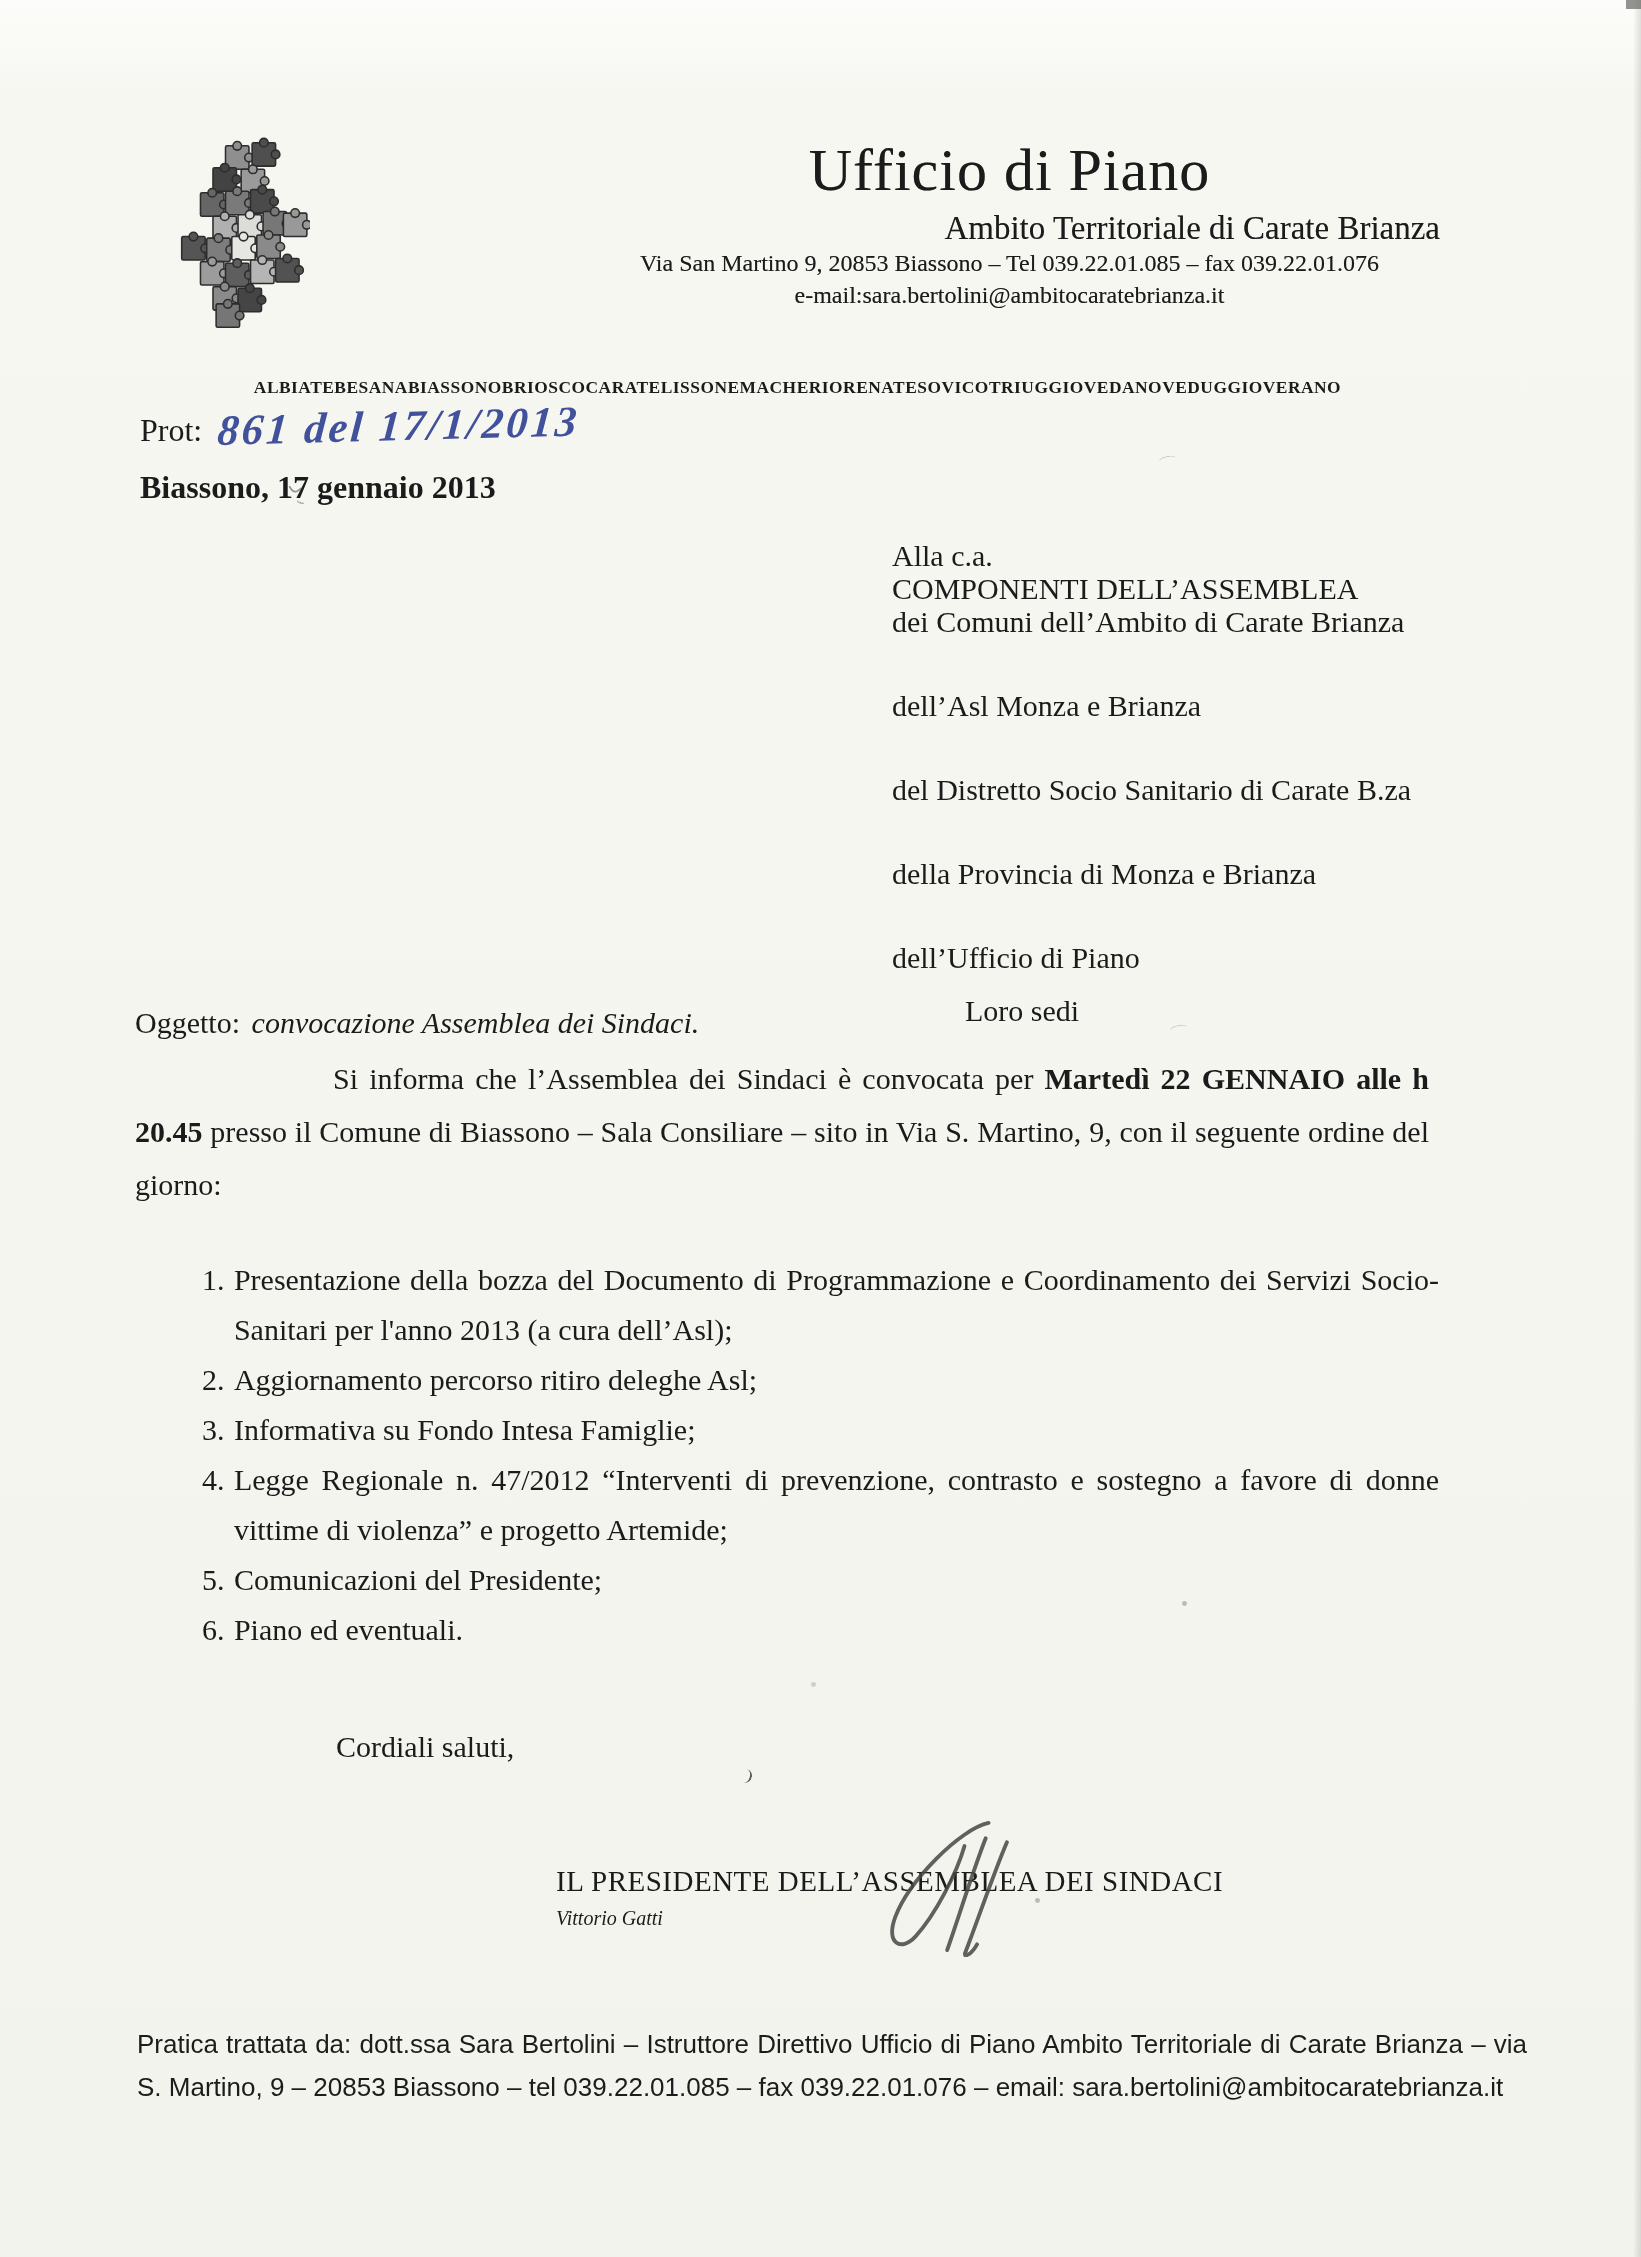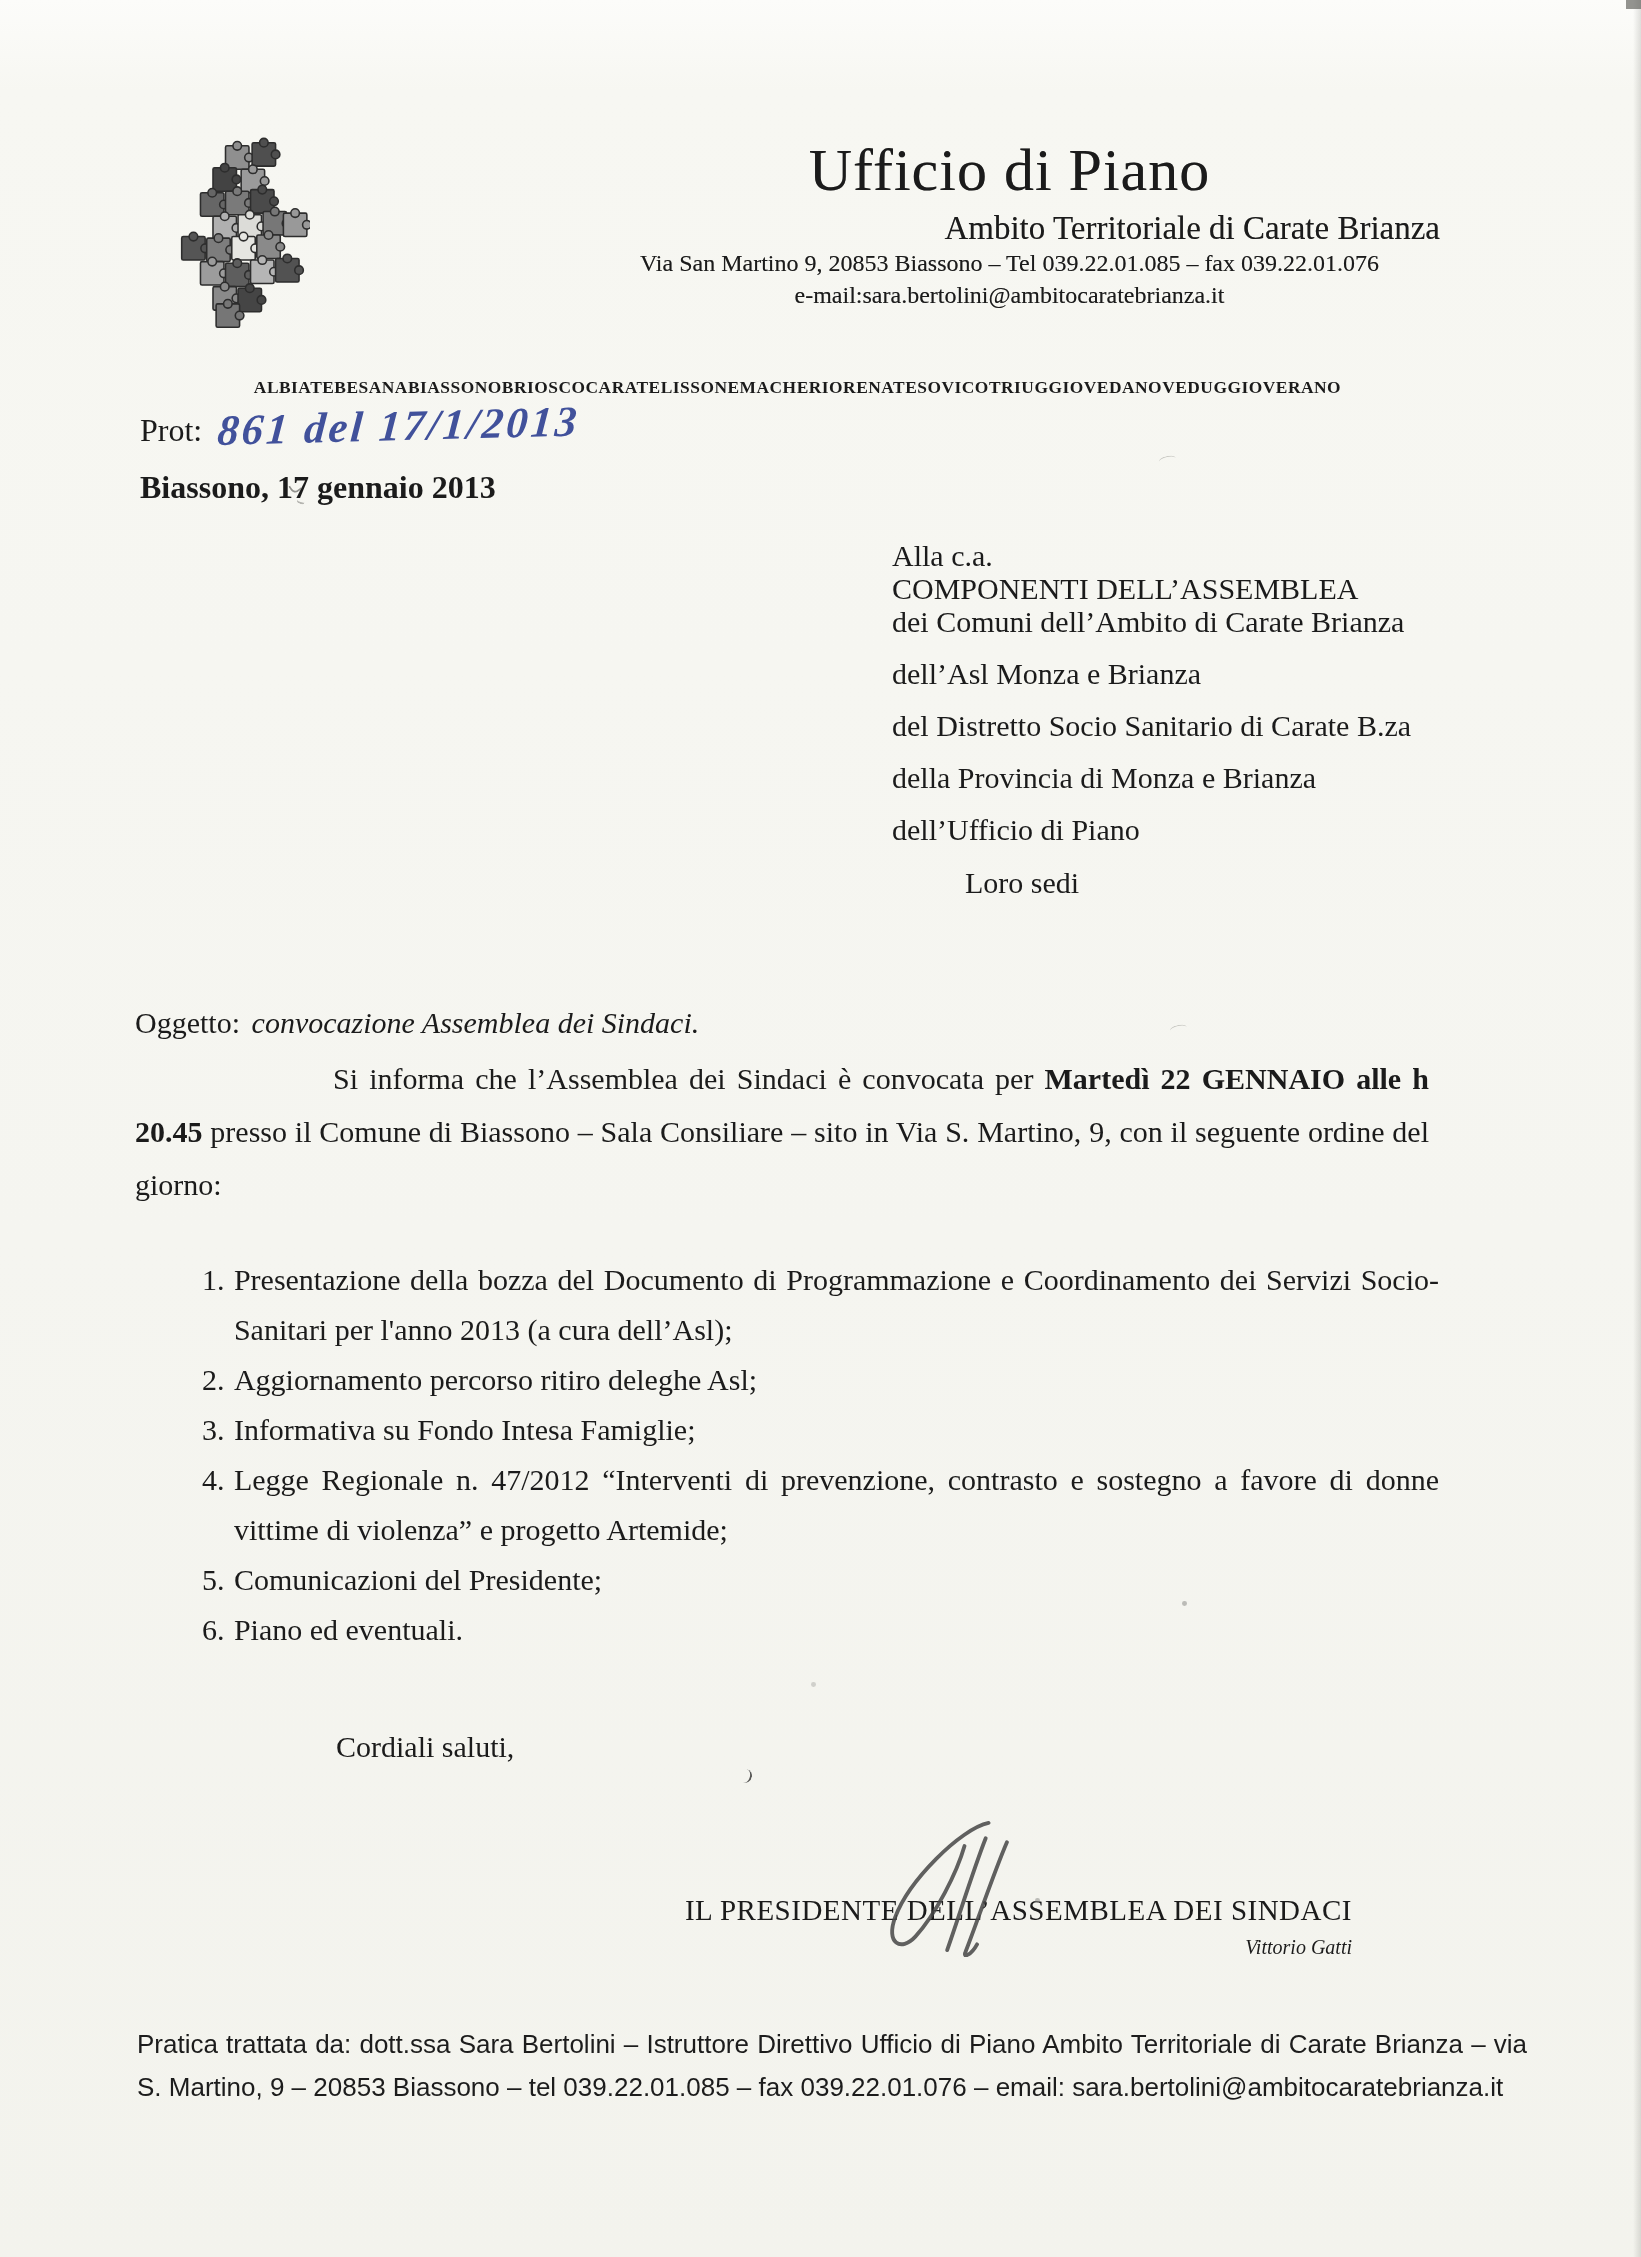--- a/index.html
+++ b/index.html
@@ -43,41 +43,41 @@
     color:#41519b;
     letter-spacing:2.9px;
     transform:rotate(-1.5deg) skewX(-6deg);
     transform-origin:left bottom;
     vertical-align:-3.9px;
   }
   .dateline{position:absolute;left:140px;top:468px;font-size:32px;line-height:39px;font-weight:bold;}
 
   
   .recipients{position:absolute;left:892px;top:539px;width:618px;font-size:30px;line-height:33px;}
-  .recipients .sp{margin-top:19px;}
+  .recipients .sp{margin-top:51px;}
   .recipients .loro{margin-top:20px;margin-left:73px;}
 
   
   .subject{position:absolute;left:135px;top:1006px;font-size:30px;}
   .subject .lbl{margin-right:11.6px;}
   .it{font-style:italic;}
 
   
   .bodypar{position:absolute;left:135px;top:1052px;width:1294px;margin:0;
     font-size:30px;line-height:53px;text-align:justify;text-indent:198px;}
   .bd{font-weight:bold;}
 
   
   .agenda{position:absolute;left:140px;top:1255px;width:1299px;margin:0;
     padding-left:92px;font-size:30px;line-height:50px;}
   .agenda li{text-align:justify;padding-left:1.9px;}
 
   
   .closing{position:absolute;left:336px;top:1715px;font-size:30px;line-height:33px;margin-top:15px;}
-  .sig{position:absolute;left:541px;top:1863px;width:811px;text-align:right;margin-top:29px;}
+  .sig{position:absolute;left:556px;top:1863px;width:811px;text-align:left;}
   .sig-title{font-size:29px;line-height:37px;letter-spacing:0.5px;}
   .sig-name{font-size:20px;line-height:37px;font-style:italic;}
   .scrawl{position:absolute;left:872px;top:1817px;width:159px;height:140px;opacity:.85;}
 
   
   .footer{position:absolute;left:137px;top:2023px;width:1390px;
     font-family:"Liberation Sans","DejaVu Sans",sans-serif;
     font-size:26px;line-height:43px;text-align:justify;color:#1c1c1c;}
 
   

